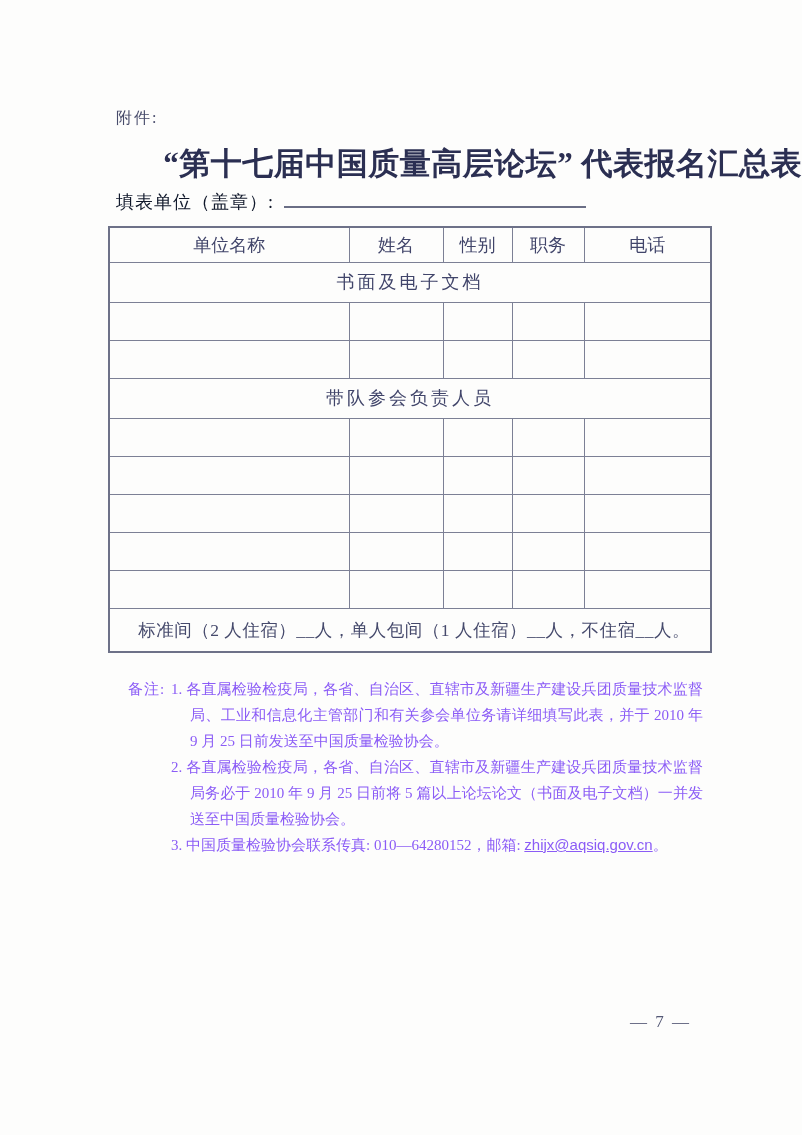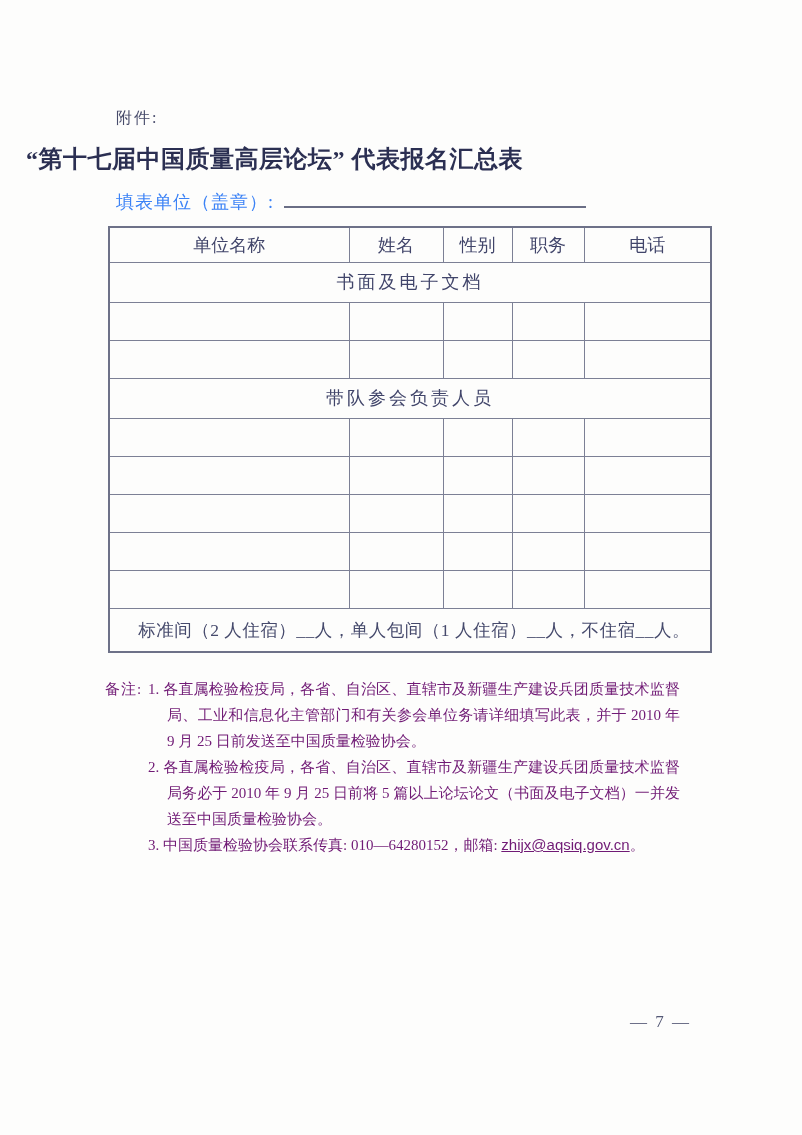--- a/index.html
+++ b/index.html
@@ -12,27 +12,27 @@
     overflow: hidden;
   }
   .sheet { position: absolute; inset: 0; background: #fdfdfc; }
 
   .attachment {
     position: absolute; left: 116px; top: 108px;
     font-size: 16px; letter-spacing: 2px; color: #484c6b;
   }
   .title {
     position: absolute; left: 0; right: 0; top: 143px;
-    text-align: left; padding-left: 26px;
-    font-size: 24px; font-weight: bold; color: #2b2f52;
+    text-align: right; padding-left: 26px;
+    font-size: 31px; font-weight: bold; color: #2b2f52;
     letter-spacing: 0.5px;
   }
   .form-unit {
     position: absolute; left: 116px; top: 189px;
-    font-size: 18px; color: #3b82f6; letter-spacing: 1px;
+    font-size: 18px; color: #0f172a; letter-spacing: 1px;
     white-space: nowrap;
   }
   .blank-line {
     display: inline-block; width: 302px; height: 19px;
     border-bottom: 2px solid #6a6e85; margin-left: 10px;
     vertical-align: baseline;
   }
 
   table.reg-table {
     position: absolute; left: 108px; top: 226px;
@@ -49,22 +49,22 @@
   tr.sect   { height: 40px; }
   tr.blankr { height: 38px; }
   tr.footr  { height: 44px; }
   tr.sect td { letter-spacing: 3px; }
   tr.footr td {
     text-align: center; padding-left: 8px;
     font-size: 17.5px; letter-spacing: 0.5px; color: #464a6c;
   }
 
   .notes {
-    position: absolute; left: 105px; top: 676px;
-    display: flex; font-size: 15px; line-height: 26px; color: #701a75;
+    position: absolute; left: 128px; top: 676px;
+    display: flex; font-size: 15px; line-height: 26px; color: #8b5cf6;
   }
   .notes-label { width: 43px; flex: 0 0 43px; letter-spacing: 1px; }
   .notes-items { width: 532px; }
   .note-item {
     text-align: justify;
     text-indent: -19px; padding-left: 19px;
   }
   .email {
     font-family: "Liberation Sans", "DejaVu Sans", sans-serif;
     text-decoration: underline; font-size: 15px;

